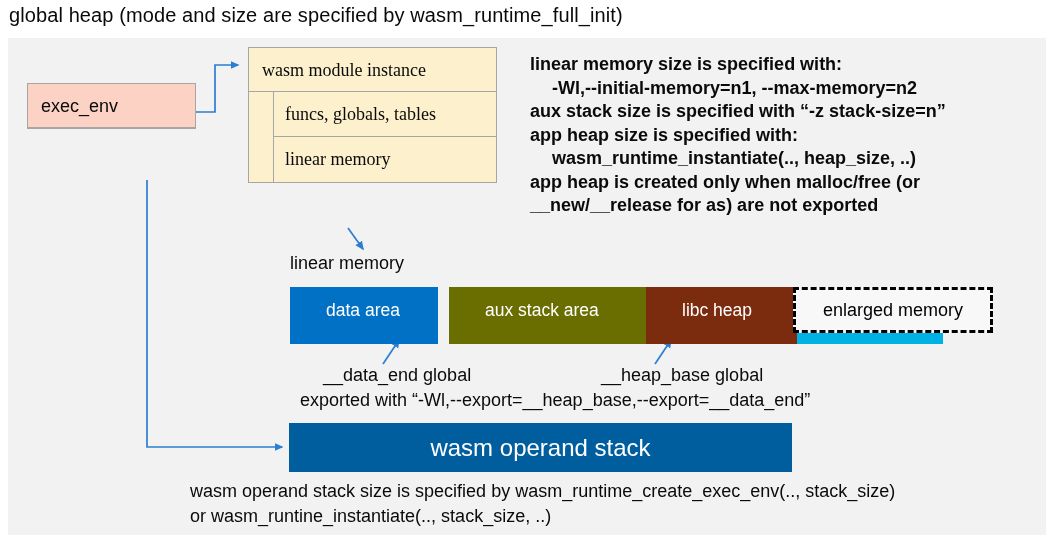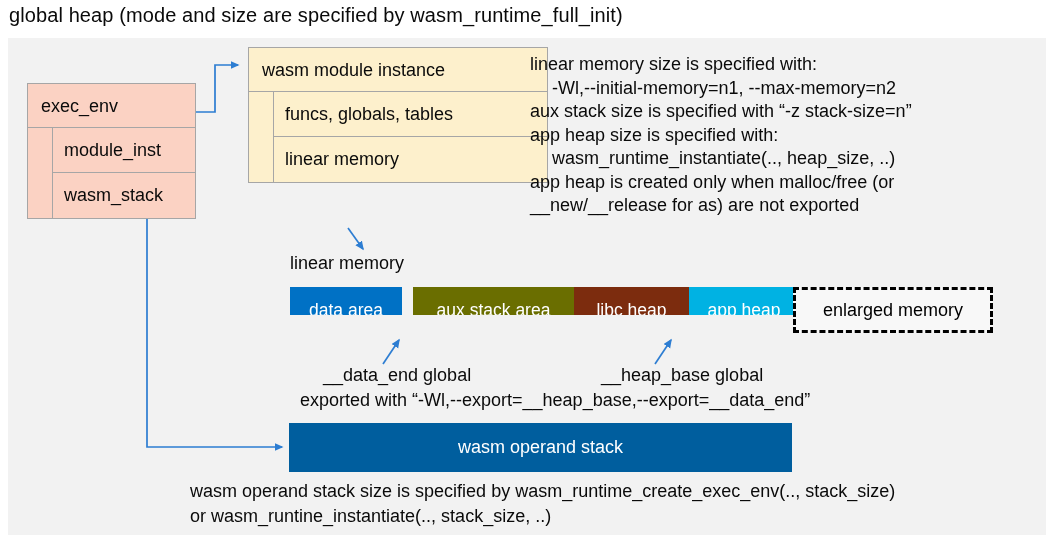--- a/index.html
+++ b/index.html
@@ -16,68 +16,68 @@
   .panel {
     position:absolute; left:8px; top:38px; width:1038px; height:497px;
     background:#f2f2f2;
   }
   .arrows { position:absolute; left:0; top:0; pointer-events:none; }
   .arrows .ln { stroke:#2d7dd2; stroke-width:1.7; fill:none; }
 
   
   .tbl { position:absolute; border:1px solid #a6a6a6; box-sizing:border-box; }
   .tbl.exec { left:19px; top:7px;  width:169px; background:#fbd2c3;margin-top:38px; }
-  .tbl.inst { left:240px; top:9px; width:300px; background:#fdf0cc; }
+  .tbl.inst { left:240px; top:9px; width:249px; background:#fdf0cc;font-family:Liberation Serif, serif; }
   .tbl-header {
     height:44px; line-height:44px; padding-left:13px;
     border-bottom:1px solid #a6a6a6; font-size:18px; color:#0a0a0a;
     box-sizing:border-box; white-space:nowrap;
   }
   .tbl-body { display:flex; }
   .strip { width:25px; border-right:1px solid #a6a6a6; box-sizing:border-box; }
   .cells { flex:1; }
   .cell {
     height:45px; line-height:45px; padding-left:11px;
     border-bottom:1px solid #a6a6a6; font-size:18px; color:#0a0a0a;
     box-sizing:border-box; white-space:nowrap;
   }
   .cell:last-child { border-bottom:none; }
 
   
   .notes { position:absolute; left:522px; top:15px; font-size:18px; line-height:23.5px; color:#0a0a0a; }
-  .notes .line { white-space:nowrap; }
+  .notes .line { white-space:nowrap;font-weight:bold; }
   .notes .indent { padding-left:22px; }
 
   .lm-label { position:absolute; left:282px; top:215px; font-size:18px; color:#0a0a0a; }
 
   .membar { position:absolute; left:282px; top:249px; height:46px; display:flex; }
   .seg {
-    height:28px; line-height:46px; text-align:center;
-    color:#ffffff; font-size:17.5px; white-space:nowrap; overflow:hidden;
+    height:57px; line-height:46px; 
+    color:#ffffff; font-size:17.5px; white-space:nowrap; overflow:hidden;padding-left:36px;
   }
   .seg.s0 { width:112px; }
   .seg.s1 { width:161px;margin-left:11px; }
   .seg.s2 { width:110px; }
   .seg.s3 { width:115px; }
 
   .enlarged {
     position:absolute; left:785px; top:249px; width:200px; height:46px;
     box-sizing:border-box; border:3px dashed #000000; background:#f8f8f8;
     line-height:40px; text-align:center; font-size:18px; color:#1f3864;
     white-space:nowrap;
   }
 
   .ann { position:absolute; font-size:18px; color:#0a0a0a; white-space:nowrap; }
   .ann.data-end  { left:315px; top:327px; }
   .ann.heap-base { left:593px; top:327px; }
   .ann.exported  { left:292px; top:352px; }
 
   .opstack {
     position:absolute; left:281px; top:385px; width:503px; height:49px;
-    line-height:49px; text-align:center; color:#ffffff; font-size:18px;
+    line-height:49px; text-align:center; color:#ffffff; font-size:24px;
   }
   .bottom-note { position:absolute; left:182px; font-size:18px; color:#0a0a0a; white-space:nowrap; }
   .bottom-note.l1 { top:443px; }
   .bottom-note.l2 { top:468px; }
 </style>
 </head>
 <body>
 
 <div class="stage">
 
@@ -95,24 +95,20 @@
       <line class="ln" x1="340" y1="190" x2="355" y2="211" marker-end="url(#ah)"></line>
       <line class="ln" x1="375" y1="326" x2="391" y2="302" marker-end="url(#ah)"></line>
       <line class="ln" x1="647" y1="326" x2="663" y2="302" marker-end="url(#ah)"></line>
       <polyline class="ln" points="139,142 139,409 274,409" marker-end="url(#ah)"></polyline>
     </svg>
 
     <div class="tbl exec">
       <div class="tbl-header">exec_env</div>
       <div class="tbl-body">
         <div class="strip"></div>
-        <div class="cells">
-          <div class="cell">module_inst</div>
-          <div class="cell">wasm_stack</div>
-        </div>
       </div>
     </div>
 
     <div class="tbl inst">
       <div class="tbl-header">wasm module instance</div>
       <div class="tbl-body">
         <div class="strip"></div>
         <div class="cells">
           <div class="cell">funcs, globals, tables</div>
           <div class="cell">linear memory</div>

